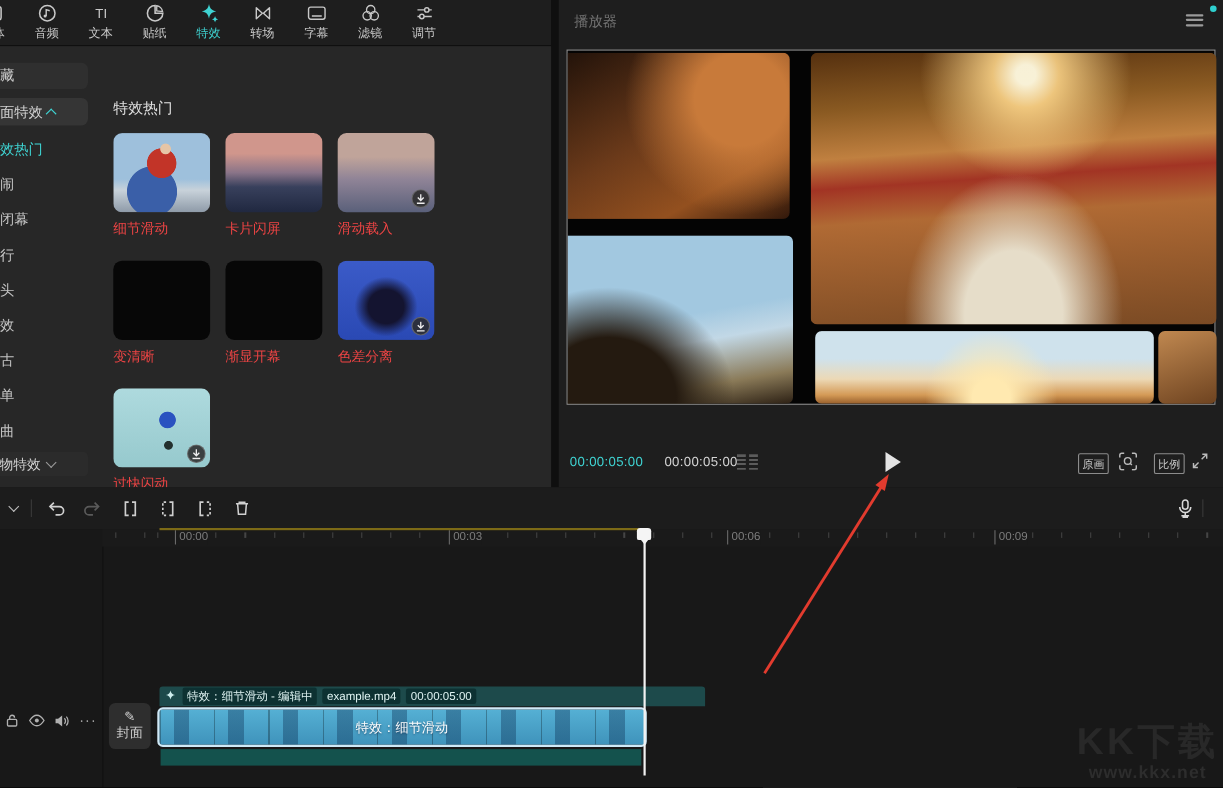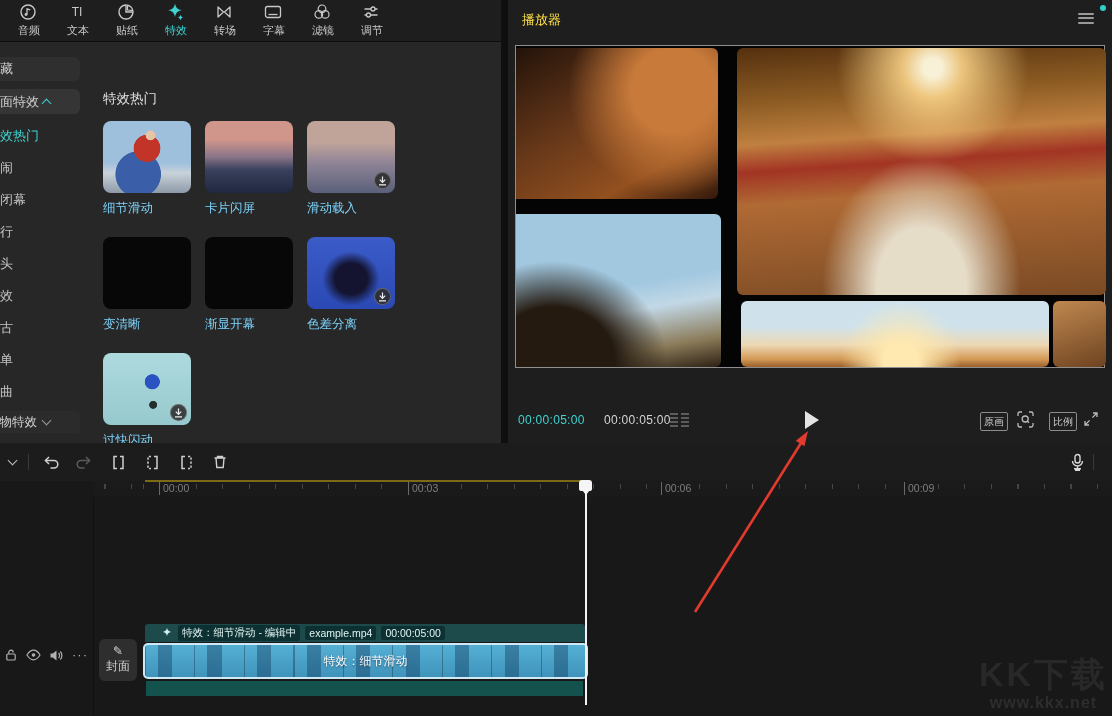--- a/index.html
+++ b/index.html
@@ -2,21 +2,21 @@
 <html><head>
 <meta charset="utf-8">
 <style>
   html,body{margin:0;padding:0;background:#000;}
   *{box-sizing:border-box;font-family:"Liberation Sans","DejaVu Sans",sans-serif;}
   .app{position:relative;width:1112px;height:716px;background:#181818;overflow:hidden;color:#ccc;}
   .abs{position:absolute;}
 
   
   .top-toolbar{left:0;top:0;width:501px;height:42px;background:#1e1e1e;border-bottom:1px solid #0e0e0e;overflow:hidden;display:flex;}
-  .tt-item{width:49px;height:42px;margin-top:2px;display:flex;flex-direction:column;align-items:flex-start;gap:1px;cursor:pointer;flex:none;}
+  .tt-item{width:49px;height:42px;margin-top:2px;display:flex;flex-direction:column;align-items:center;gap:1px;cursor:pointer;flex:none;}
   .tt-item:first-child{margin-left:-31px;}
   .tt-item .lbl{font-size:11px;color:#c8c8c8;white-space:nowrap;}
   .tt-item.active .lbl{color:#3fd3d2;}
   .tt-item svg{display:block;}
   .vgap{left:501px;top:0;width:7px;height:443px;background:#0f0f0f;}
 
   
   .fx-panel{left:0;top:42px;width:501px;height:403px;background:#272727;overflow:hidden;}
   .side-rect{position:absolute;left:-20px;width:100px;border-radius:6px;background:#2f2f2f;display:flex;align-items:center;}
   .side-rect .txt{padding-left:7px;font-size:13px;color:#d2d2d2;white-space:nowrap;}
@@ -29,34 +29,34 @@
   .chev{width:7px;height:7px;border-right:1.6px solid #3fd3d2;border-bottom:1.6px solid #3fd3d2;display:inline-block;}
   .chev.up{transform:rotate(-135deg);position:absolute;right:30px;top:11px;}
   .chev.down{transform:rotate(45deg);border-color:#9a9a9a;position:absolute;right:30px;top:6px;}
   .searchbox{left:103px;top:13px;width:385px;height:24px;background:#1d1d1d;border:1px solid #414141;border-radius:5px;display:flex;align-items:center;padding:0 8px;gap:6px;}
   .searchbox input{background:transparent;border:none;outline:none;color:#bbb;font-size:12px;width:100%;}
   .searchbox input::placeholder{color:#6e6e6e;}
   .sec-title{left:103px;top:48px;font-size:13.5px;color:#e0e0e0;}
   .fx-grid{left:103px;top:79px;display:grid;grid-template-columns:repeat(3,88px);grid-auto-rows:92px;column-gap:14px;row-gap:24px;}
   .fx-cell{position:relative;cursor:pointer;}
   .fx-thumb{width:88px;height:72px;border-radius:8px;position:relative;overflow:hidden;}
-  .fx-name{margin-top:7px;font-size:12.5px;color:#7dd3fc;white-space:nowrap;}
+  .fx-name{margin-top:7px;font-size:12.5px;color:#ef4444;white-space:nowrap;}
   .dl{position:absolute;right:4px;bottom:4px;width:17px;height:17px;border-radius:50%;background:rgba(44,44,44,.88);border:1px solid rgba(150,150,150,.5);display:flex;align-items:center;justify-content:center;}
   .t0{background:radial-gradient(circle at 54% 20%,#e6c5a6 0 6%,rgba(0,0,0,0) 7%),radial-gradient(ellipse at 50% 38%,#c23428 0 21%,rgba(0,0,0,0) 22%),radial-gradient(ellipse at 40% 74%,#3a5fa8 0 30%,rgba(0,0,0,0) 31%),linear-gradient(#9ec0dc 0 58%,#c8d2da 72%,#8e9aa8);}
   .t1{background:linear-gradient(#d0968c 0 26%,#8a7488 50%,#38405c 68%,#202840);}
   .t2{background:linear-gradient(#c0a49a 0 30%,#908497 58%,#5a607a);}
   .t3{background:radial-gradient(circle at 50% 104%,#30302f 0 13%,rgba(0,0,0,0) 32%),linear-gradient(#caced4,#b2b6be);}
   .t4,.t5,.t7{background:#070707;}
   .t6{background:radial-gradient(ellipse at 50% 58%,#141430 0 26%,rgba(0,0,0,0) 46%),linear-gradient(#3b5bc8,#2a49b4);}
   .t8{background:radial-gradient(circle at 56% 40%,#2a52c0 0 11%,rgba(0,0,0,0) 12%),radial-gradient(circle at 57% 72%,#24302e 0 5%,rgba(0,0,0,0) 6%),linear-gradient(#aedade,#96c9cd);}
 
   
   .player{left:508px;top:0;width:604px;height:443px;background:#1e1e1e;}
   .player-head{position:absolute;left:0;top:0;width:100%;height:36px;}
-  .player-title{position:absolute;left:14px;top:11px;font-size:13px;color:#fde047;}
+  .player-title{position:absolute;left:14px;top:11px;font-size:13px;color:#737373;}
   .hamburger{position:absolute;right:18px;top:13px;width:16px;height:11px;cursor:pointer;}
   .hamburger i{display:block;height:1.8px;background:#9a9a9a;margin-bottom:2.6px;border-radius:1px;}
   .notif-dot{position:absolute;right:6px;top:5px;width:6px;height:6px;border-radius:50%;background:#2fd0cf;}
   .video{position:absolute;left:7px;top:45px;width:590px;height:323px;background:#040404;border:1px solid #8f8f8f;}
   .vp{position:absolute;border-radius:6px;}
   .vpA{left:0;top:2px;width:202px;height:151px;border-radius:0 6px 6px 0;background:radial-gradient(circle at 78% 28%,#c87a3a 0 22%,rgba(0,0,0,0) 55%),linear-gradient(150deg,#23130a,#6b3a1a 45%,#93501f 75%,#31180b);}
   .vpB{left:0;top:168px;width:205px;height:153px;border-radius:0 6px 6px 0;background:radial-gradient(ellipse at 18% 96%,#241a10 0 26%,rgba(0,0,0,0) 48%),linear-gradient(170deg,#a2c8e0 0 48%,#c2d8e6 62%,#8a7a58 84%,#2c2014);}
   .vpC{left:221px;top:2px;width:369px;height:247px;background:radial-gradient(circle at 53% 8%,rgba(255,250,225,.95) 0 3%,rgba(255,216,140,.85) 10%,rgba(255,190,110,0) 32%),radial-gradient(ellipse at 50% 96%,#e6ddc9 0 17%,rgba(0,0,0,0) 38%),linear-gradient(176deg,#55300f 0%,#8a5a22 20%,#c08040 36%,#a23424 46%,#b06a34 58%,#7a4a24 100%);}
   .vpD{left:225px;top:255px;width:308px;height:66px;background:radial-gradient(circle at 52% 92%,#ffe9b0 0 10%,rgba(0,0,0,0) 35%),linear-gradient(#cfe2ec 0 38%,#ecd9b6 66%,#d49a56 88%,#99602c);}
   .vpE{left:537px;top:255px;width:53px;height:66px;background:linear-gradient(160deg,#c08850,#6e4320);}
@@ -74,21 +74,21 @@
   .tl-ico{width:34px;display:flex;justify-content:center;cursor:pointer;}
   .tl-div{width:1px;height:16px;background:#3a3a3a;margin:0 4px;}
   .ruler{position:absolute;left:93px;top:38px;width:1019px;height:16px;background:#1a1a1a;}
   .ruler .ticks{position:absolute;left:0;top:3px;width:100%;height:5px;background:repeating-linear-gradient(90deg,#454545 0 1px,rgba(0,0,0,0) 1px 26.5px);background-position-x:50px;}
   .rlabel{position:absolute;top:1px;font-size:10.5px;color:#7d7d7d;border-left:1px solid #6a6a6a;padding-left:3px;line-height:13px;background:#1a1a1a;}
   .goldline{position:absolute;left:145px;top:37px;width:441px;height:2px;background:#7c6a16;}
   .gutter-div{position:absolute;left:93px;top:54px;width:1px;height:219px;background:#101010;}
   .playhead-line{position:absolute;left:585px;top:38px;width:1.5px;height:224px;background:#f2f2f2;z-index:6;}
   .playhead-head{position:absolute;left:579px;top:37px;width:13px;height:11px;background:#f5f5f5;border-radius:3px 3px 2px 2px;z-index:7;}
   .playhead-head:after{content:"";position:absolute;left:2.5px;top:10px;border-left:4px solid rgba(0,0,0,0);border-right:4px solid rgba(0,0,0,0);border-top:5px solid #f5f5f5;}
-  .fxbar{position:absolute;left:145px;top:181px;width:440px;height:18px;background:#1d4a4b;border-radius:3px 3px 0 0;display:flex;align-items:center;gap:5px;padding:0 16px;z-index:3;}
+  .fxbar{position:absolute;left:145px;top:181px;width:496px;height:18px;background:#1d4a4b;border-radius:3px 3px 0 0;display:flex;align-items:center;gap:5px;padding:0 4px;z-index:3;}
   .fxbar .badge{background:rgba(8,42,42,.75);border-radius:2px;color:#dff3f2;font-size:10.5px;padding:1px 4px;white-space:nowrap;}
   .clip{position:absolute;left:143px;top:200px;width:445px;height:36px;border:2px solid #cfe9f7;border-radius:5px;z-index:2;background:repeating-linear-gradient(90deg,rgba(0,0,0,.28) 0 1px,rgba(0,0,0,0) 1px 49.5px),repeating-linear-gradient(90deg,rgba(0,0,0,0) 0 13px,rgba(12,48,84,.38) 13px 27px,rgba(0,0,0,0) 27px 49.5px),linear-gradient(#55b0d4,#3f93bb);display:flex;align-items:center;justify-content:center;cursor:pointer;}
   .clip .lbl{font-size:12px;color:#fff;text-shadow:0 1px 2px rgba(0,0,30,.5);}
   .tealbar{position:absolute;left:146px;top:238px;width:437px;height:15px;background:#14524d;z-index:1;cursor:pointer;}
   .cover-btn{position:absolute;left:99px;top:196px;width:38px;height:42px;background:#2e2e2e;border-radius:6px;display:flex;flex-direction:column;align-items:center;justify-content:center;gap:1px;cursor:pointer;}
   .cover-btn .pen{font-size:12px;color:#d8d8d8;line-height:12px;}
   .cover-btn .lbl{font-size:12px;color:#d0d0d0;}
   .track-icons{position:absolute;left:0;top:205px;width:92px;display:flex;justify-content:space-around;align-items:center;}
   .track-icons span{cursor:pointer;display:flex;}
   .dots{color:#b0b0b0;font-size:13px;letter-spacing:1px;line-height:10px;}

